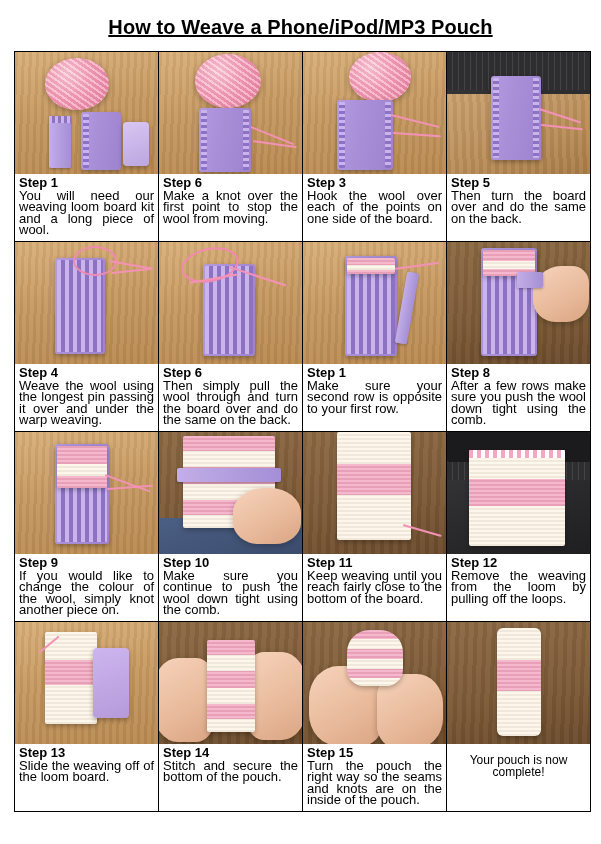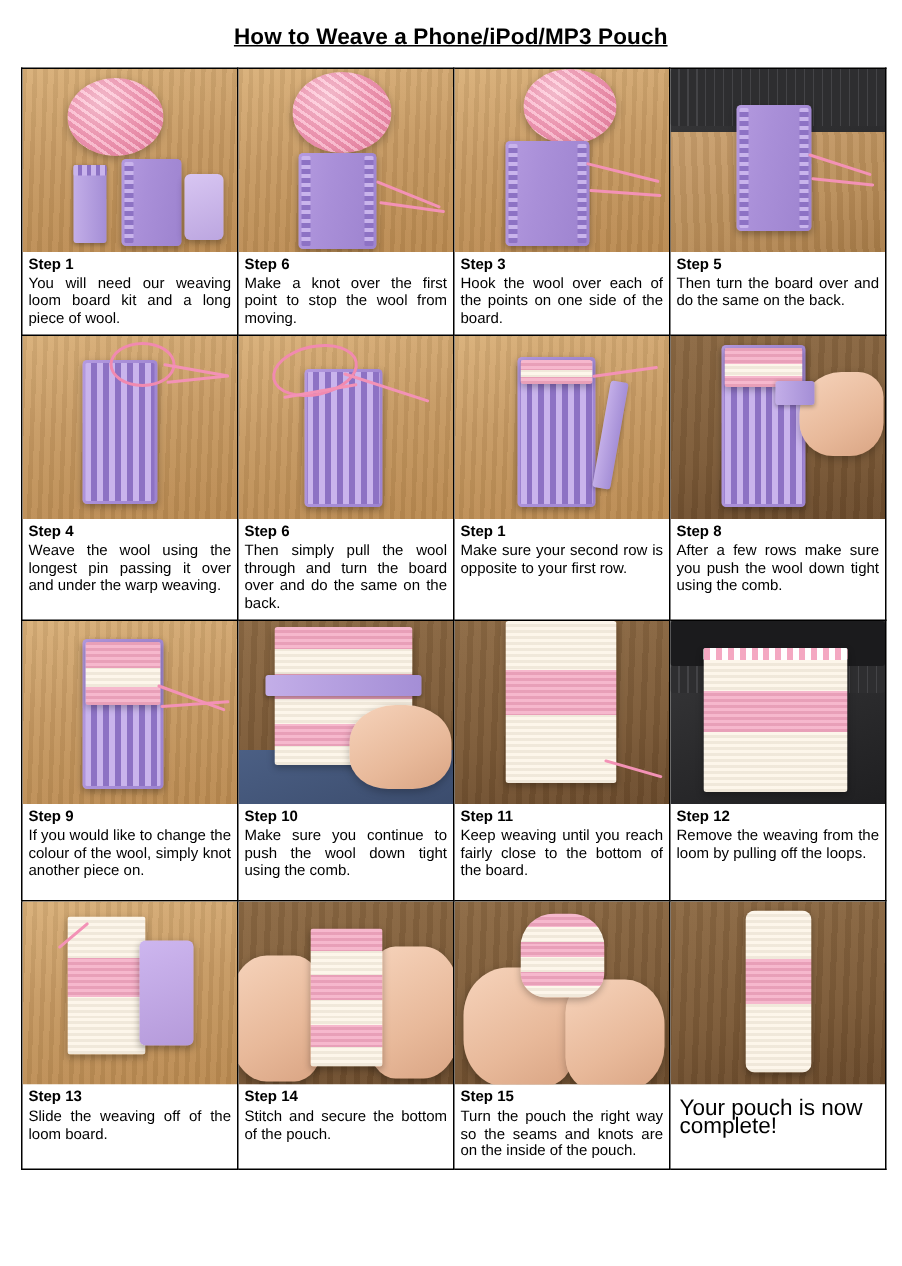--- a/index.html
+++ b/index.html
@@ -16,21 +16,21 @@
   }
   .page {
     width: 601px;
     height: 844px;
     box-sizing: border-box;
     padding: 10px 14px 6px 14px;
     position: relative;
   }
   .doc-title {
     text-align: center;
-    font-size: 15px;
+    font-size: 20px;
     font-weight: bold;
     text-decoration: underline;
     letter-spacing: 0.1px;
     margin: 6px 0 12px 0;
     font-family: "Liberation Sans", sans-serif;
   }
   table.grid {
     border-collapse: collapse;
     width: 573px;
     table-layout: fixed;
@@ -43,33 +43,33 @@
   }
   .photo {
     width: 100%;
     height: 122px;
     display: block;
     position: relative;
     overflow: hidden;
   }
   .cap {
     padding: 3px 4px 5px 4px;
-    font-size: 10px;
+    font-size: 13px;
     line-height: 11.6px;
     text-align: justify;
   }
   .cap .lbl {
     font-weight: bold;
     display: block;
     margin-bottom: 1px;
     text-align: left;
   }
   .final-cell {
-    text-align: left;
-    font-size: 15px;
+    text-align: center;
+    font-size: 12px;
     line-height: 12px;
     padding: 10px 6px 10px 6px;
   }
   .row-cap-tall .cap { min-height: 56px; }
 
   
   .scene { position: absolute; inset: 0; }
   .wood {
     position: absolute; inset: 0;
     background:

